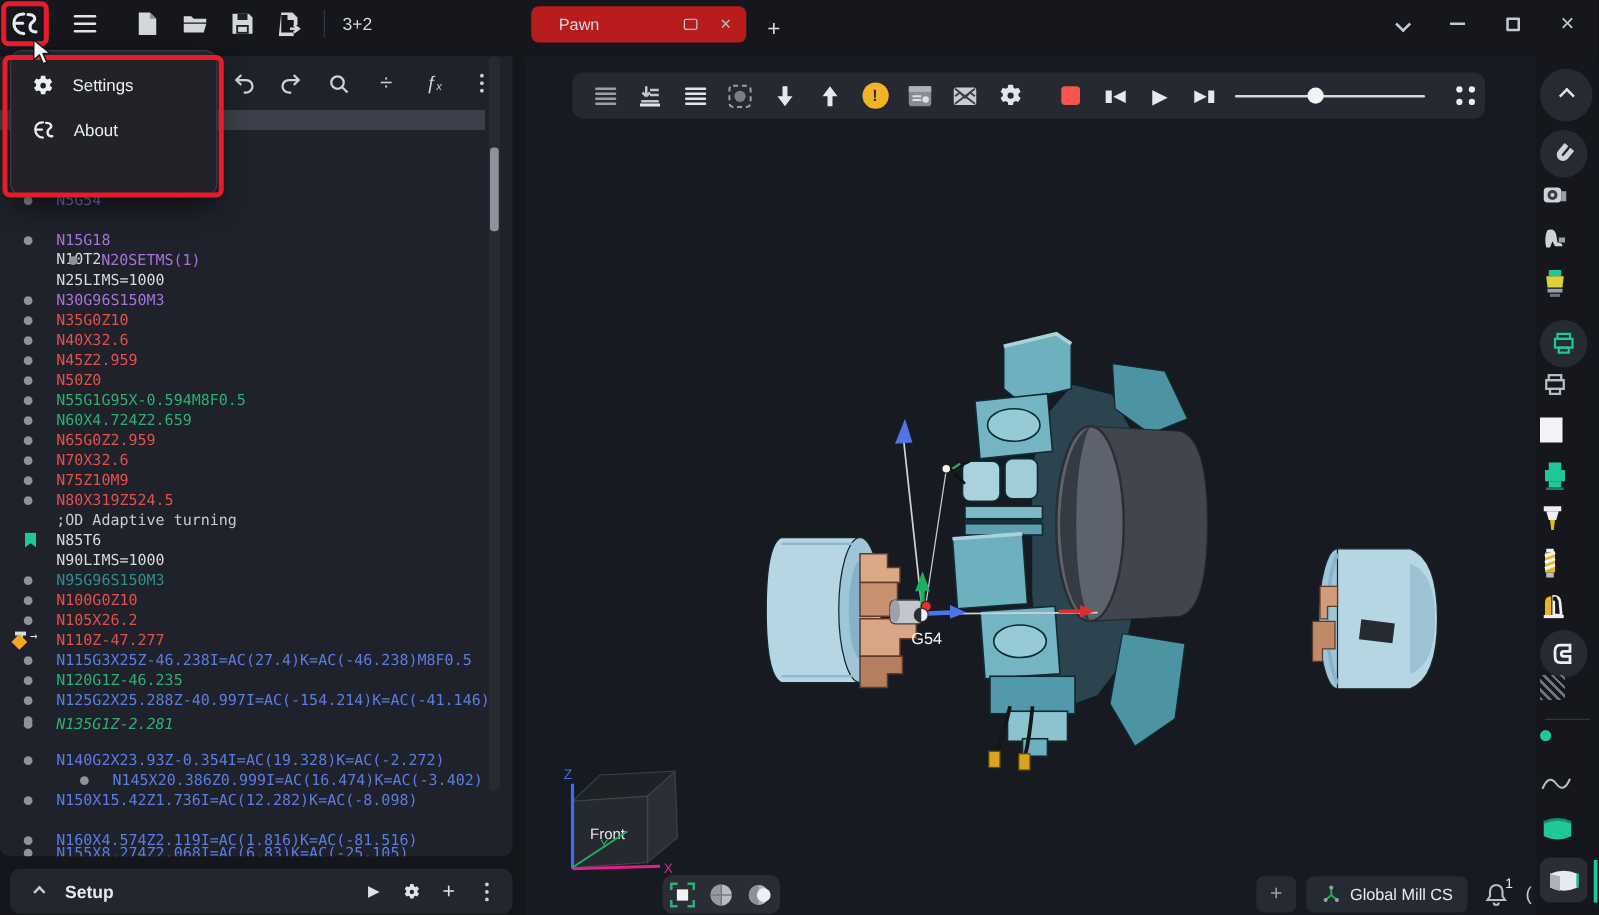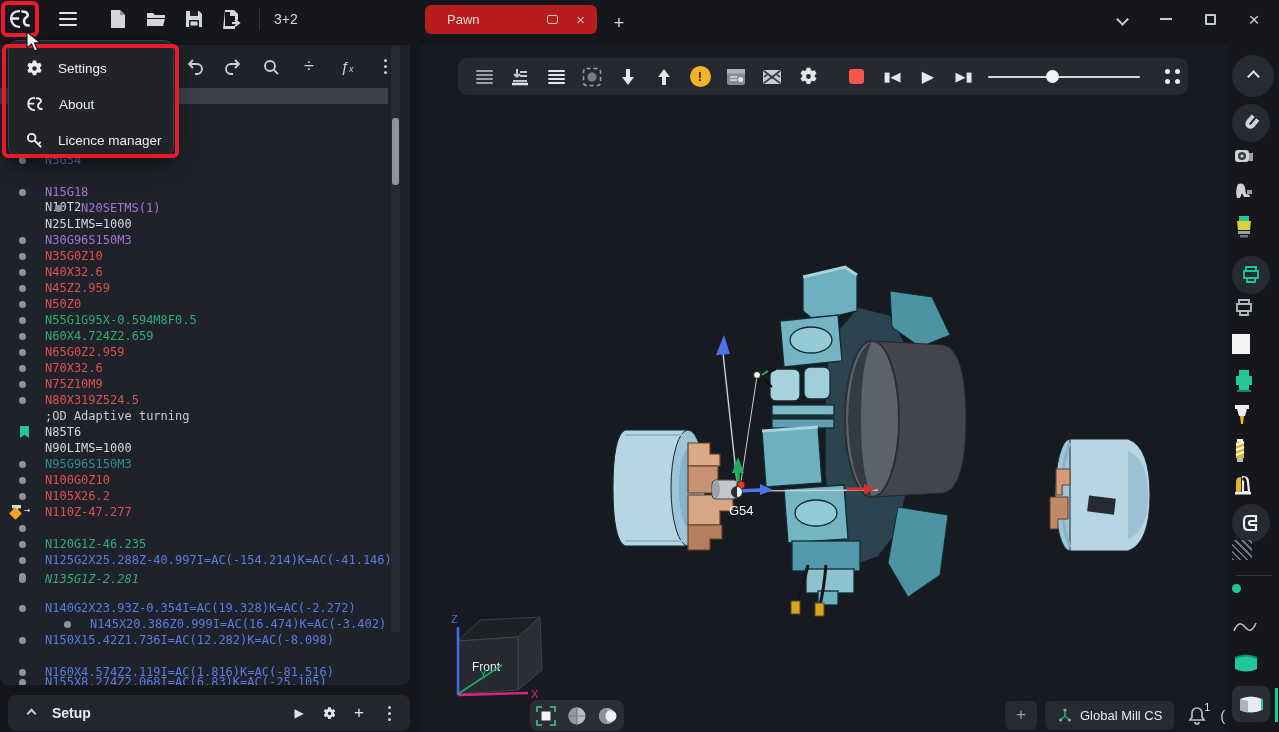--- a/index.html
+++ b/index.html
@@ -613,20 +613,21 @@
         <div class="crow" style="top: 459px;">
           <span class="cmark pointer">
             <i class="ptool"></i>
             <i class="pstar"></i>
             <i class="parr" style="position:absolute;left:16px;top:-2px;font-style:normal;color:#e8eaee;font-size:10px">→</i>
           </span>
           <span class="ctext c-red">N110Z-47.277</span>
         </div>
         <div class="crow" style="top: 475px;">
           <span class="cmark dot"></span>
+          <span class="ctext c-blue">N115G3X25Z-46.238I=AC(27.4)K=AC(-46.238)M8F0.5</span>
         </div>
         <div class="crow" style="top: 491px; text-align: right;">
           <span class="cmark dot"></span>
           <span class="ctext c-green">N120G1Z-46.235</span>
         </div>
         <div class="crow" style="top: 507px;">
           <span class="cmark dot"></span>
           <span class="ctext c-blue">N125G2X25.288Z-40.997I=AC(-154.214)K=AC(-41.146)</span>
         </div>
         <div class="crow" style="top: 523px;">
@@ -759,27 +760,20 @@
           <use href="#ic-logo"></use>
         </svg>
       <span>About</span>
     </div>
     <div class="mitem" style="top:10px">
       <svg width="19" height="19" viewBox="0 0 24 24" fill="#eceef1">
           <use href="#ic-gear"></use>
         </svg>
       <span>Settings</span>
     </div>
-    <div class="mitem" style="top:82px">
-      <svg width="19" height="19" viewBox="0 0 20 20">
-          <circle cx="7" cy="7" r="4" fill="none" stroke="#eceef1" stroke-width="2"></circle>
-          <path d="M10 10 L17 17 M14 14 l2.5 -2.5" stroke="#eceef1" stroke-width="2"></path>
-        </svg>
-      <span>Licence manager</span>
-    </div>
   </div>
 
   <div class="rbox abs" style="left:1px;top:1px;width:38px;height:36px"></div>
   <div class="rbox abs" style="left:2px;top:44px;width:177px;height:114px"></div>
 
   <svg id="cursor" class="abs" width="16" height="22" viewBox="0 0 16 22">
     <path d="M1 1 L1 17 L5.5 13 L8.5 20 L11.5 18.7 L8.5 12 L14 11.5 Z" fill="#f4f5f7" stroke="#1a1a1a" stroke-width="1.2"></path>
   </svg>
 
 </div>

